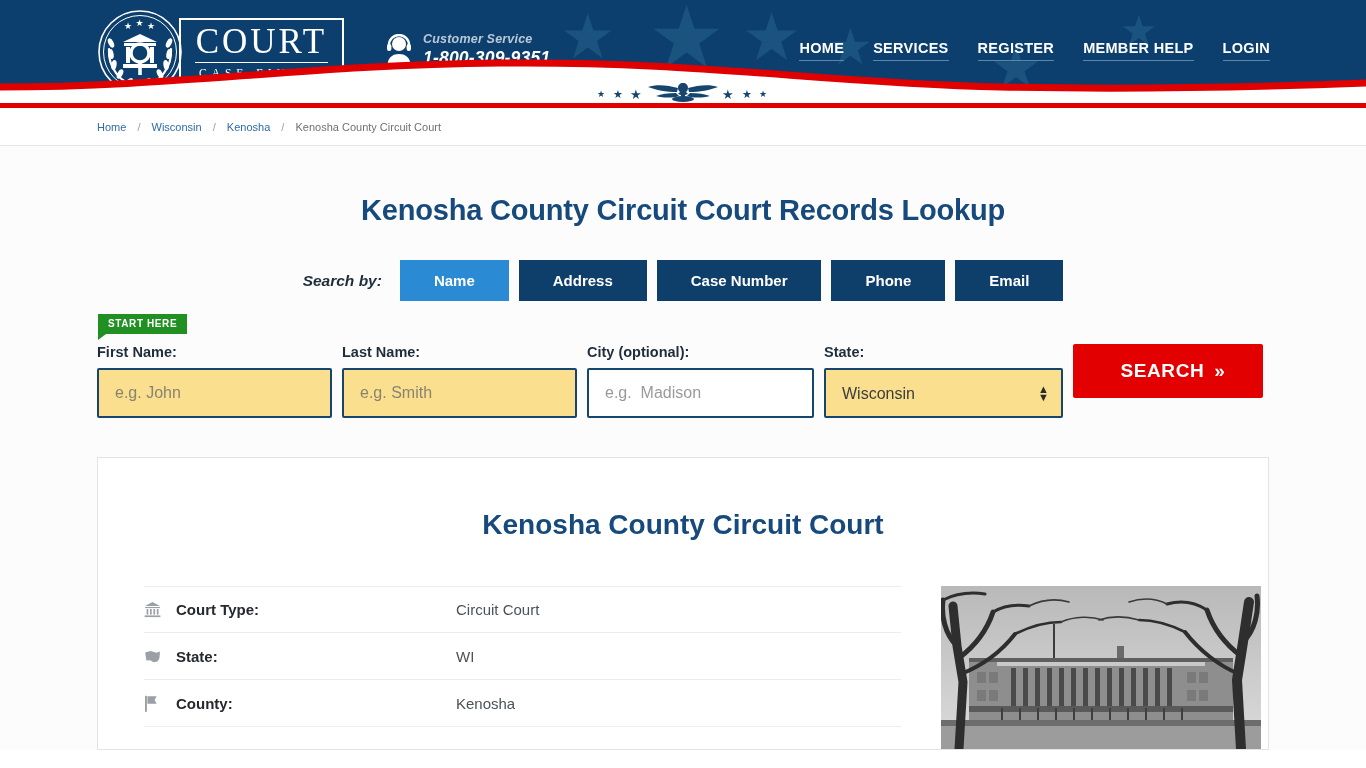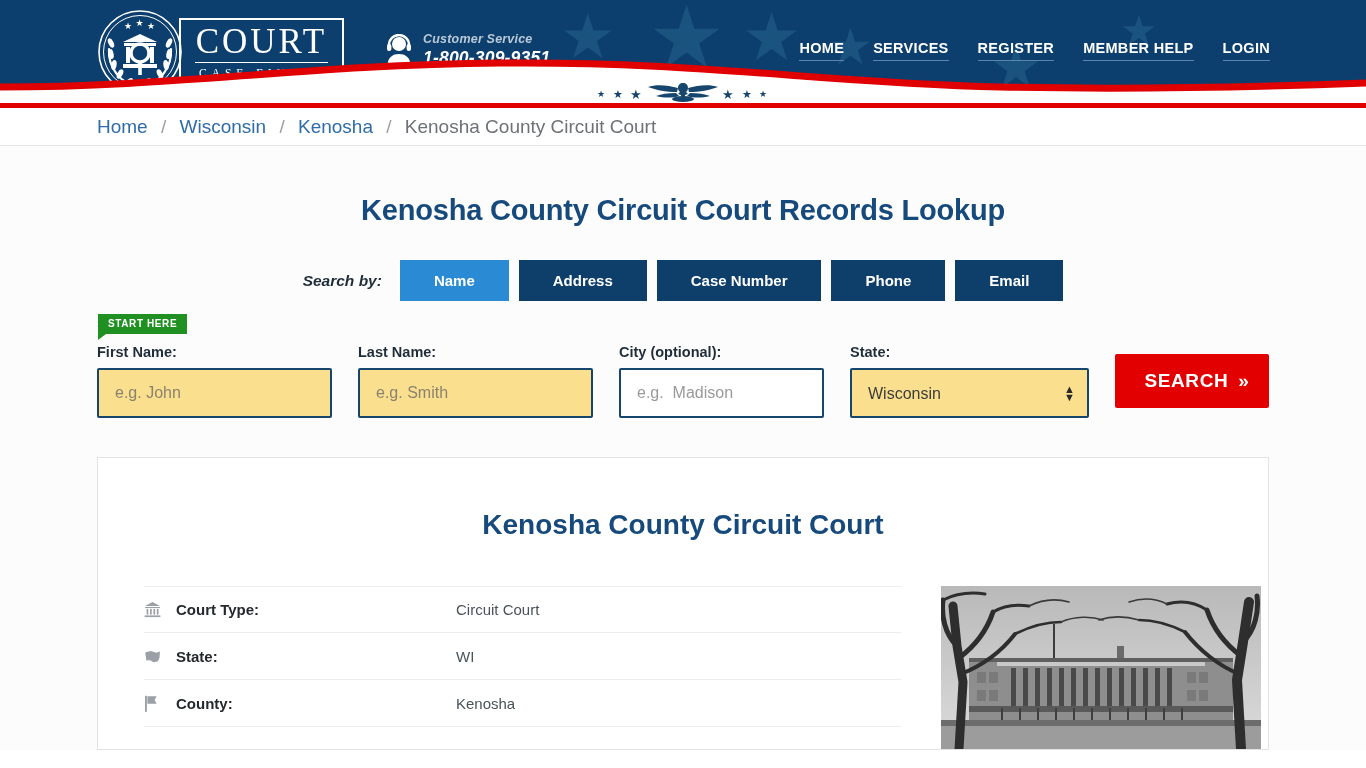--- a/index.html
+++ b/index.html
@@ -135,21 +135,21 @@
   .crumb-bar {
     width: 1366px;
     height: 38px;
     background: #ffffff;
     border-bottom: 1px solid #e6e6e6;
     display: flex;
     align-items: center;
     padding-left: 97px;
   }
   .crumb {
-    font-size: 19px;
+    font-size: 11px;
     color: #6e7276;
   }
   .crumb a {
     color: #2f6ca8;
     text-decoration: none;
   }
   .crumb .sep {
     color: #9aa0a5;
     margin: 0 8px;
   }
@@ -217,22 +217,22 @@
   }
   .start-here::after {
     content: "";
     position: absolute;
     left: 0; bottom: -6px;
     border-left: 8px solid #1f9021;
     border-bottom: 6px solid transparent;
   }
   .form-row {
     display: flex;
-    align-items: center;
-    gap: 26px;
+    align-items: flex-start;
+    gap: 10px;
     padding-top: 29px;
   }
   .field { display: flex; flex-direction: column; }
   .field-label {
     color: #1f2d3a;
     font-size: 14.5px;
     font-weight: bold;
     margin-bottom: 8px;
   }
   .inp {
@@ -244,21 +244,21 @@
     padding: 0 16px;
     outline: none;
     font-family: "Liberation Sans", sans-serif;
     border-radius: 2px;
   }
   .inp::placeholder { color: #8a8370; }
   .inp.white { background: #ffffff; }
   .inp.white::placeholder { color: #9a9a9a; }
   .f-first { width: 235px; }
   .f-last  { width: 235px; }
-  .f-city  { width: 205px; }
+  .f-city  { width: 227px; }
   .sel-wrap { position: relative; width: 239px; }
   .sel {
     width: 239px;
     height: 50px;
     border: 2px solid #16456e;
     background: #fadf8e;
     font-size: 16px;
     color: #3c3c3c;
     padding: 0 16px;
     outline: none;

